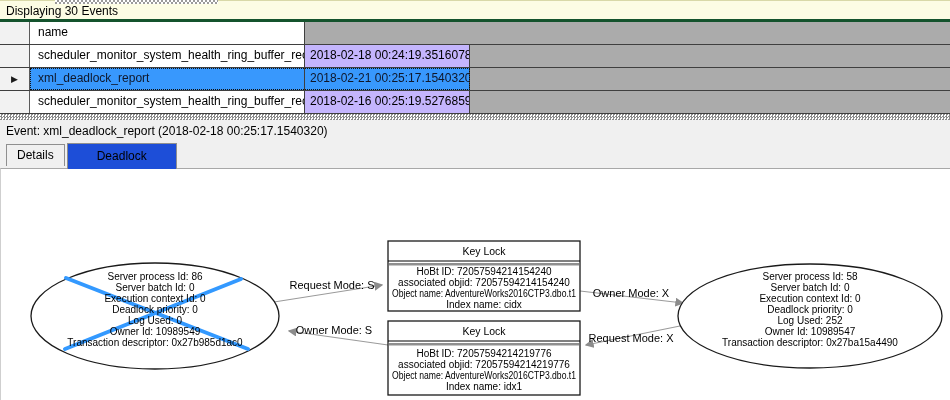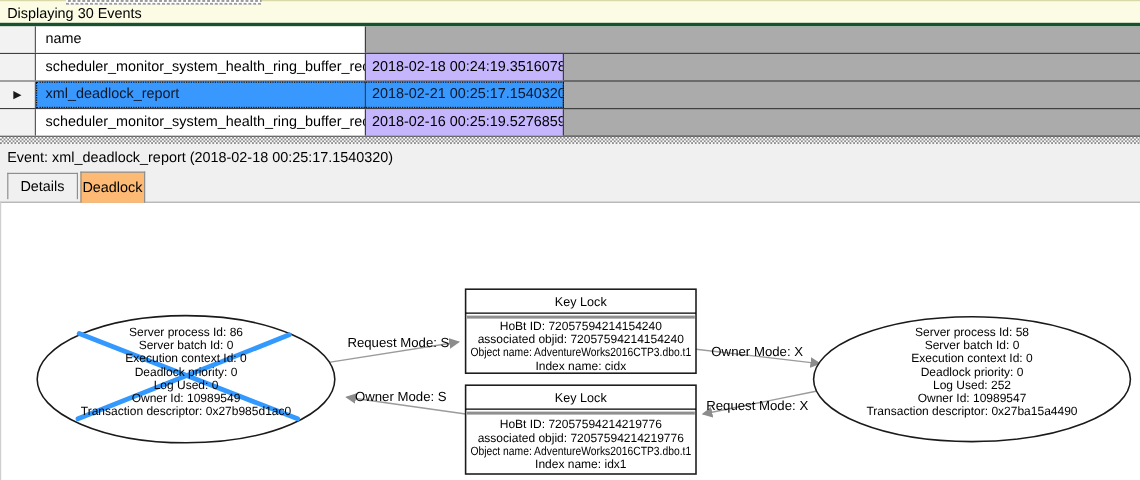--- a/index.html
+++ b/index.html
@@ -36,21 +36,21 @@
   
   .splitter { height:6px;
     background:repeating-conic-gradient(#8a8a8a 0% 25%, #ffffff 0% 50%) 0 0/3px 3px; }
 
   
   .lower { height:340px; background:#f0f0f0; }
   .event-line { height:22px; line-height:22px; padding-left:6px; }
   .tabstrip { height:26px; display:flex; align-items:center; padding-left:6px; position:relative; z-index:2; }
   .tab { border:1px solid #8f8f8f; border-bottom:none; padding:0 10px;
     line-height:20px; height:22px; background:#f0f0f0; margin-right:2px; }
-  .tab.active { height:26px; line-height:24px; background:#fdba74; margin-bottom:-1px; padding:0 1px; }
+  .tab.active { height:26px; line-height:24px; background:#1d4ed8; margin-bottom:-1px; padding:0 29px; }
   .pane { position:relative; height:232px; background:#fff;
     border-top:1px solid #a8a8a8; border-left:1px solid #cfcfcf; z-index:1; }
   .pane svg { position:absolute; left:0; top:0; }
 
   svg text { font-family:"Liberation Sans", sans-serif; fill:#000; }
   .node-line { font-size:10px; text-anchor:middle; }
   .node-title { font-size:10.5px; text-anchor:middle; }
   .edge-label { font-size:11px; text-anchor:middle; }
   .edge { stroke:#9b9b9b; stroke-width:1.2; fill:none; }
   .shape { fill:#fff; stroke:#1a1a1a; stroke-width:1.3; }

